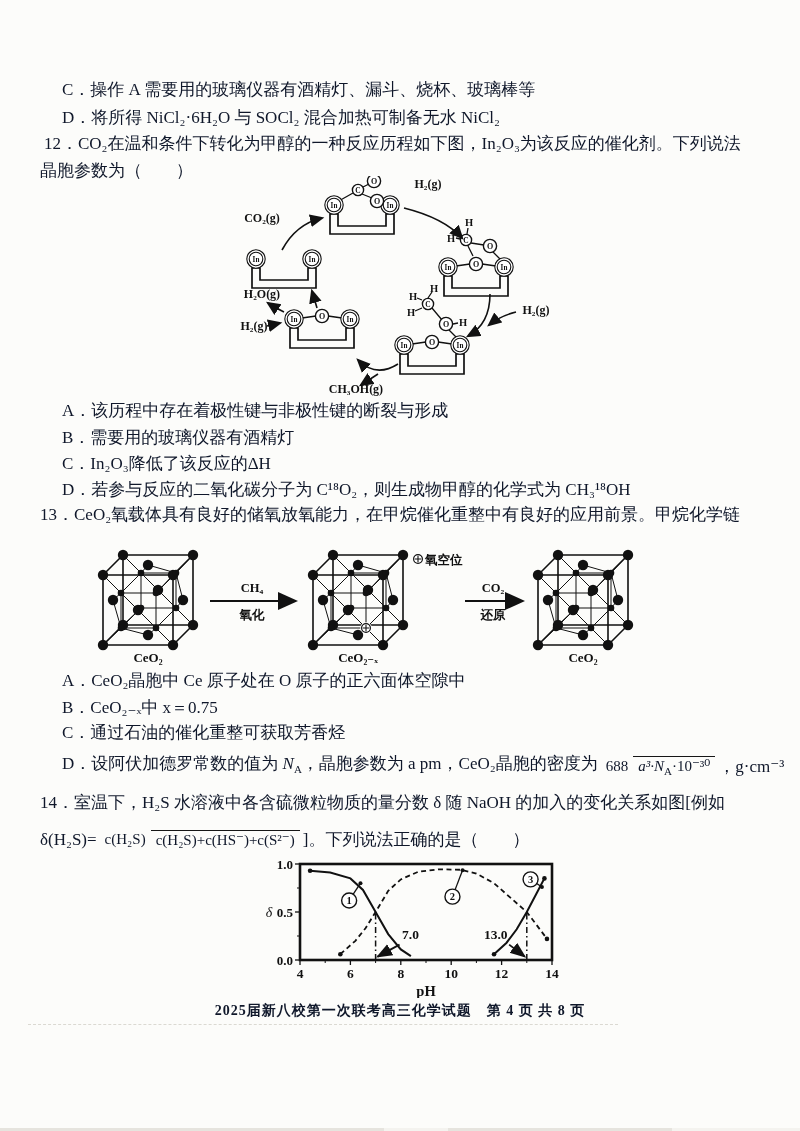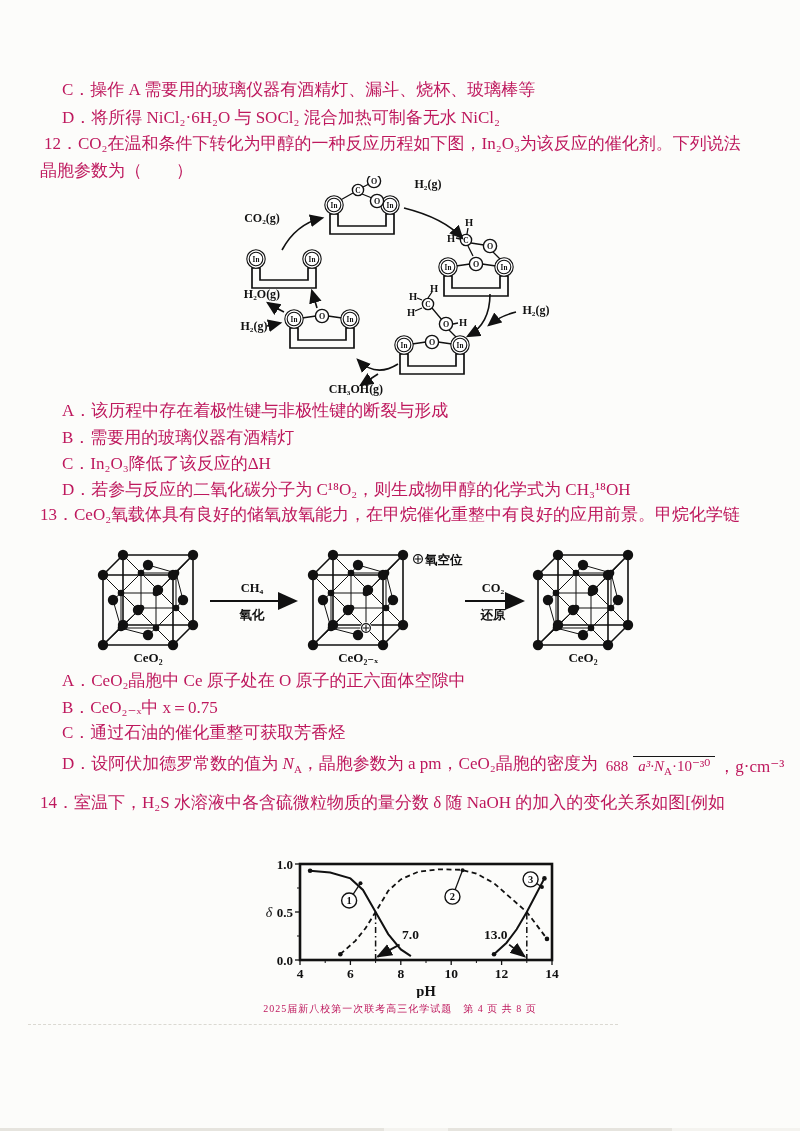--- a/index.html
+++ b/index.html
@@ -1,29 +1,29 @@
 <!DOCTYPE html>
 <html><head>
 <meta charset="utf-8">
 <style>
   html,body{margin:0;padding:0;background:#efefec;}
   .page{position:relative;width:800px;height:1131px;margin:0 auto;background:#fcfcfa;
-        font-family:"Liberation Serif","DejaVu Serif",serif;color:#be185d;overflow:hidden;}
+        font-family:"Liberation Serif","DejaVu Serif",serif;color:#0f172a;overflow:hidden;}
   .line{position:absolute;font-size:17px;white-space:nowrap;line-height:22px;}
   .opt{left:62px;}
   sub{font-size:11px;}
   i{font-style:italic;}
   .frac{display:inline-flex;align-items:center;vertical-align:middle;
         font-size:15px;line-height:1.3;margin:0 3px;}
   .frac .num{padding:0 5px;}
   .frac .den{border-top:1.4px solid #161616;padding:0 5px;}
   .fig{position:absolute;}
   svg text{font-family:"Liberation Serif","DejaVu Serif",serif;fill:#111;}
-  .footer{position:absolute;left:0;width:100%;text-align:center;font-size:10px;
-          font-weight:normal;letter-spacing:1px;}
+  .footer{position:absolute;left:0;width:100%;text-align:center;font-size:14px;
+          font-weight:bold;letter-spacing:1px;}
   .artifact-line{position:absolute;border-top:1px dashed #dbd9d2;}
   .scan-edge{position:absolute;left:0;bottom:0;width:100%;height:3px;
              background:linear-gradient(90deg,#e6e4de 0 48%,#f4f3ef 48% 56%,#e6e4de 56% 84%,#f4f3ef 84% 100%);}
 </style>
 </head>
 <body>
 
 <div class="page">
 
   <div class="line opt" style="top:79px">
@@ -245,20 +245,28 @@
       <span class="num">688</span>
       <span class="den"><i>a³·N</i><sub>A</sub><span>·10⁻³⁰</span></span>
     </span>
     <span><span>，</span><span>g·cm⁻³</span></span>
   </div>
 
   <div class="line" style="top:792px;left:40px">
     <span>14．</span><span>室温下，H₂S 水溶液中各含硫微粒物质的量分数 δ  随 NaOH 的加入的变化关系如图[例如</span>
   </div>
 
+  <div class="line" style="top:816px;left:40px;height:48px;display:flex;align-items:center">
+    <span>δ(H₂S)=</span>
+    <span class="frac">
+      <span class="num">c(H₂S)</span>
+      <span class="den">c(H₂S)+c(HS⁻)+c(S²⁻)</span>
+    </span>
+    <span>]。下列说法正确的是（　　）</span>
+  </div>
 
   <svg id="ph-chart" class="fig" style="left:260px;top:856px;width:302px;height:142px" viewBox="0 0 302 142">
     <defs>
       <marker id="arrw" markerWidth="10" markerHeight="8" refX="8" refY="3.5" orient="auto">
         <path d="M0,0 L9,3.5 L0,7 Z" fill="#111"></path>
       </marker>
     </defs>
   <line x1="115.6" y1="104" x2="115.6" y2="56" stroke="#111" stroke-width="1.5" stroke-dasharray="6 3 1.5 3"></line>
       <line x1="266.8" y1="104" x2="266.8" y2="56" stroke="#111" stroke-width="1.5" stroke-dasharray="6 3 1.5 3"></line>
       <rect x="40" y="8" width="252" height="96" fill="none" stroke="#111" stroke-width="2.6"></rect>

